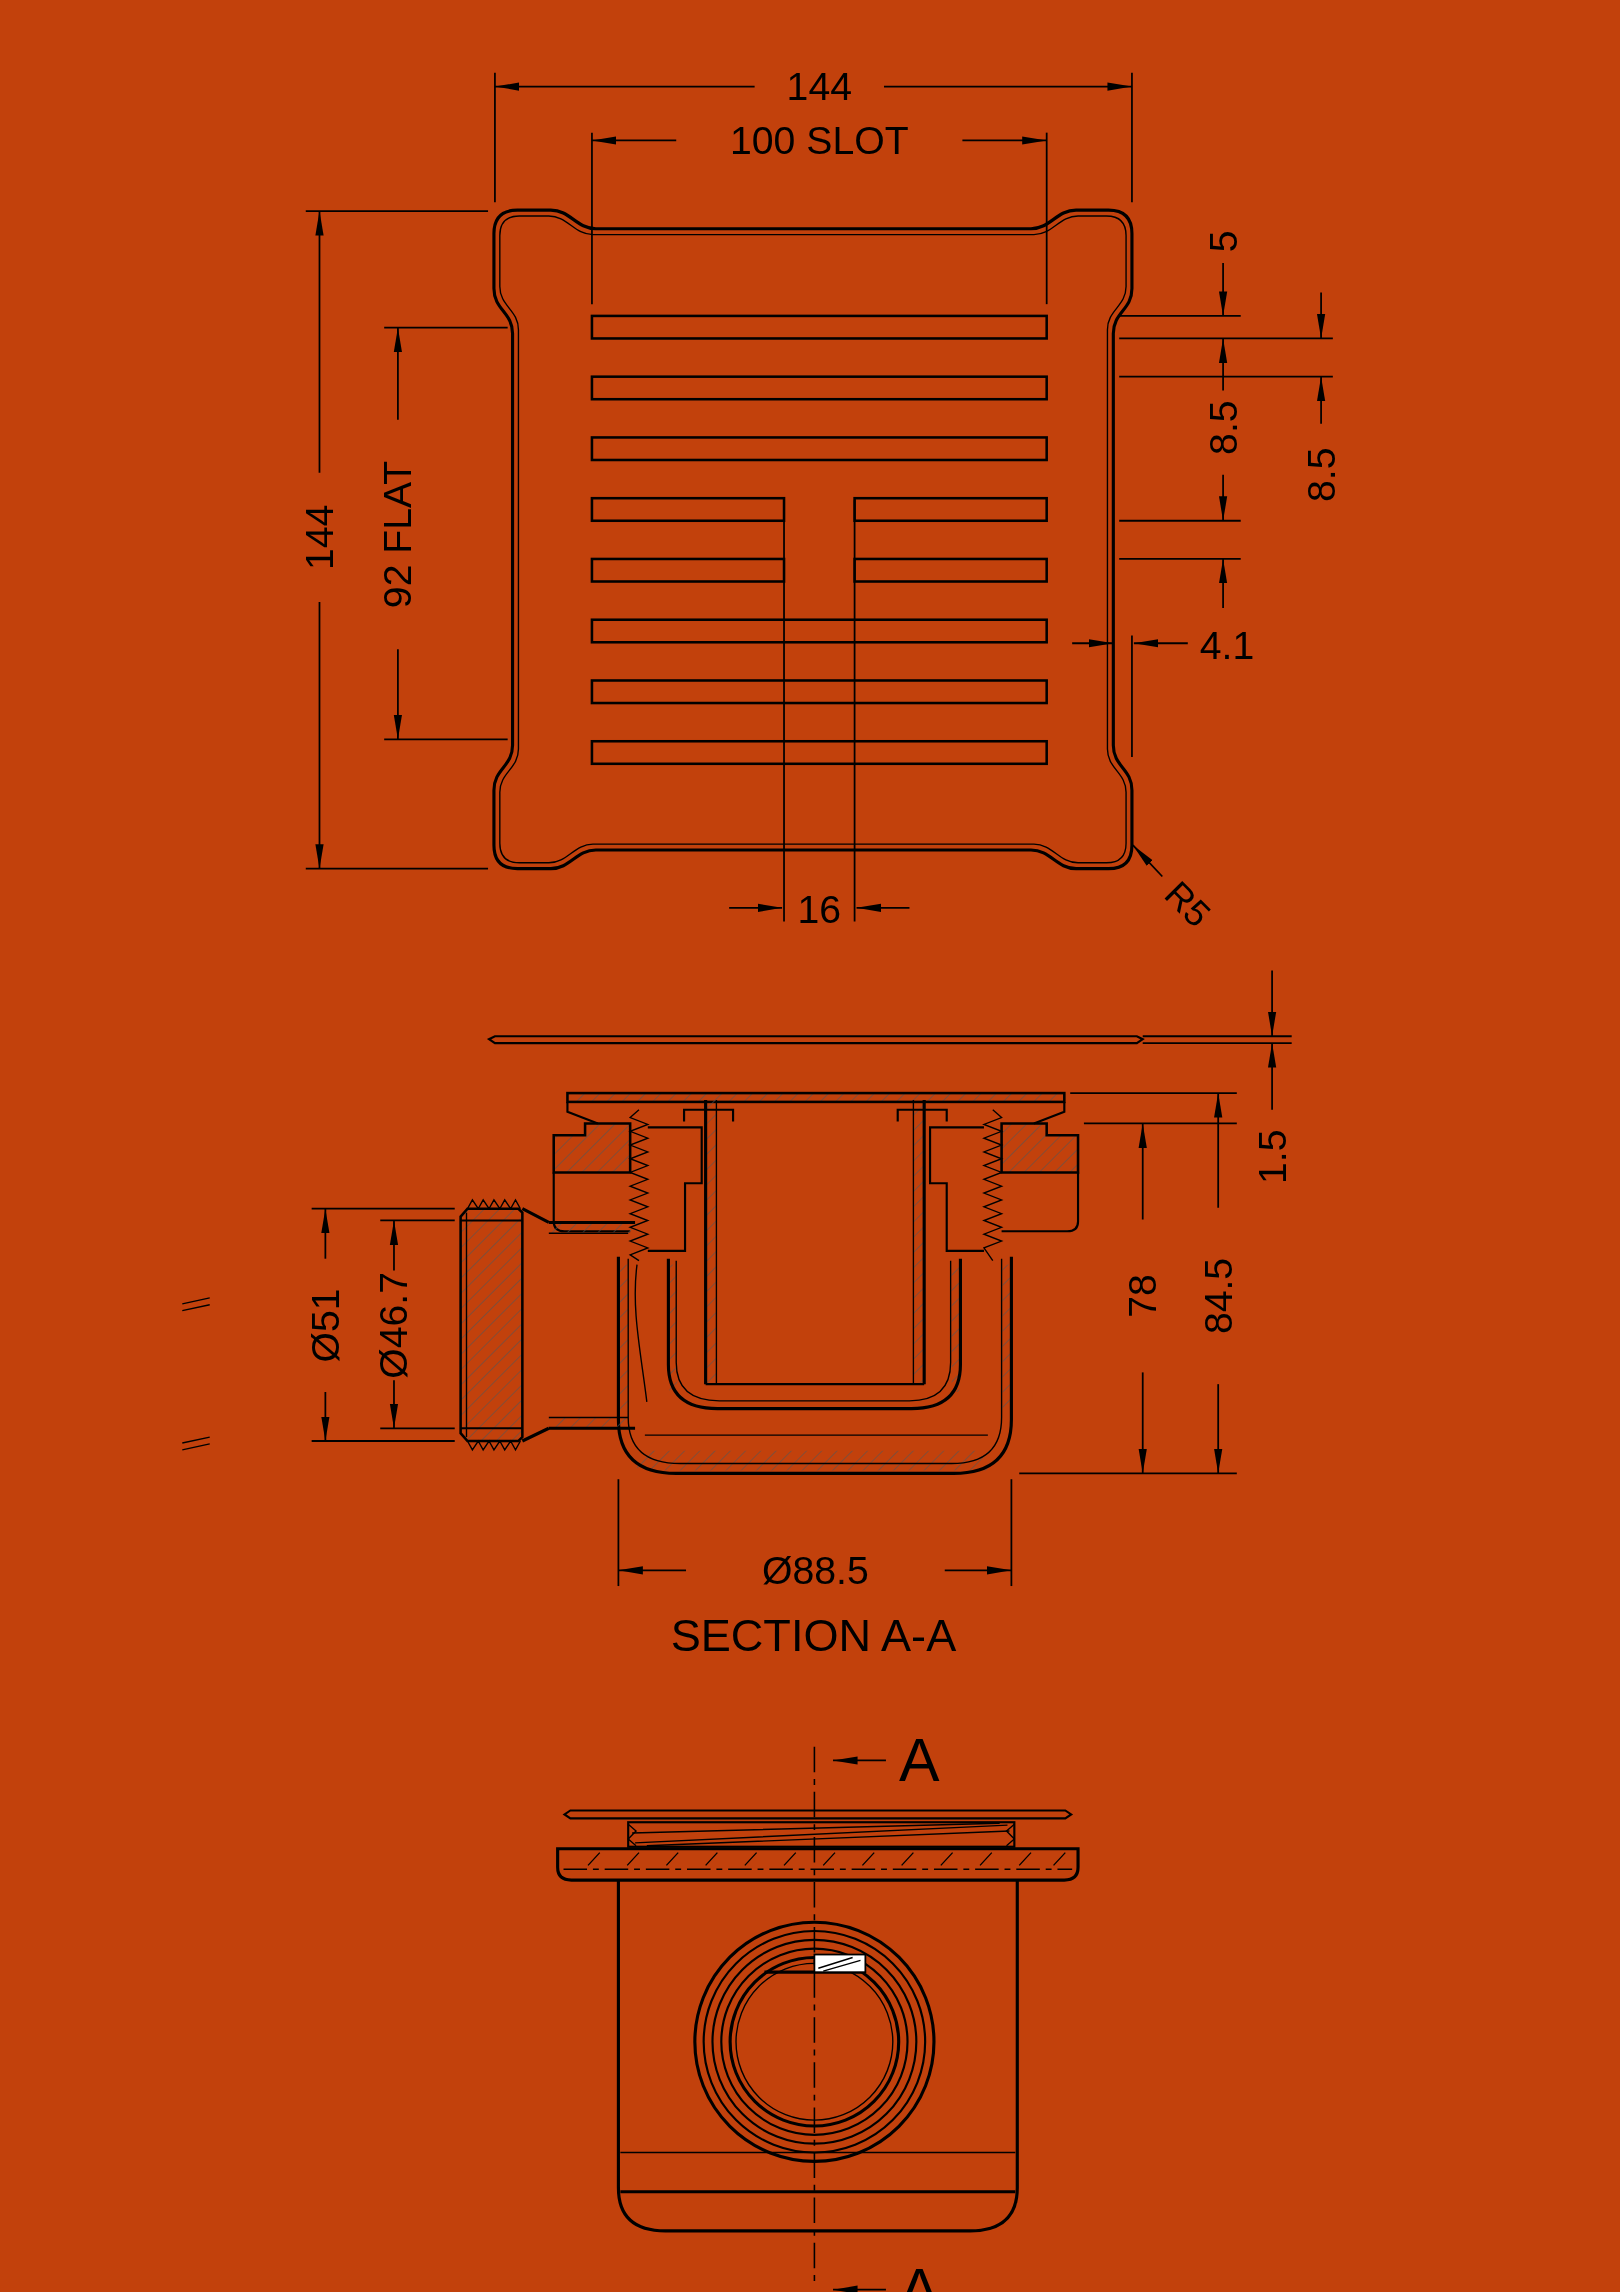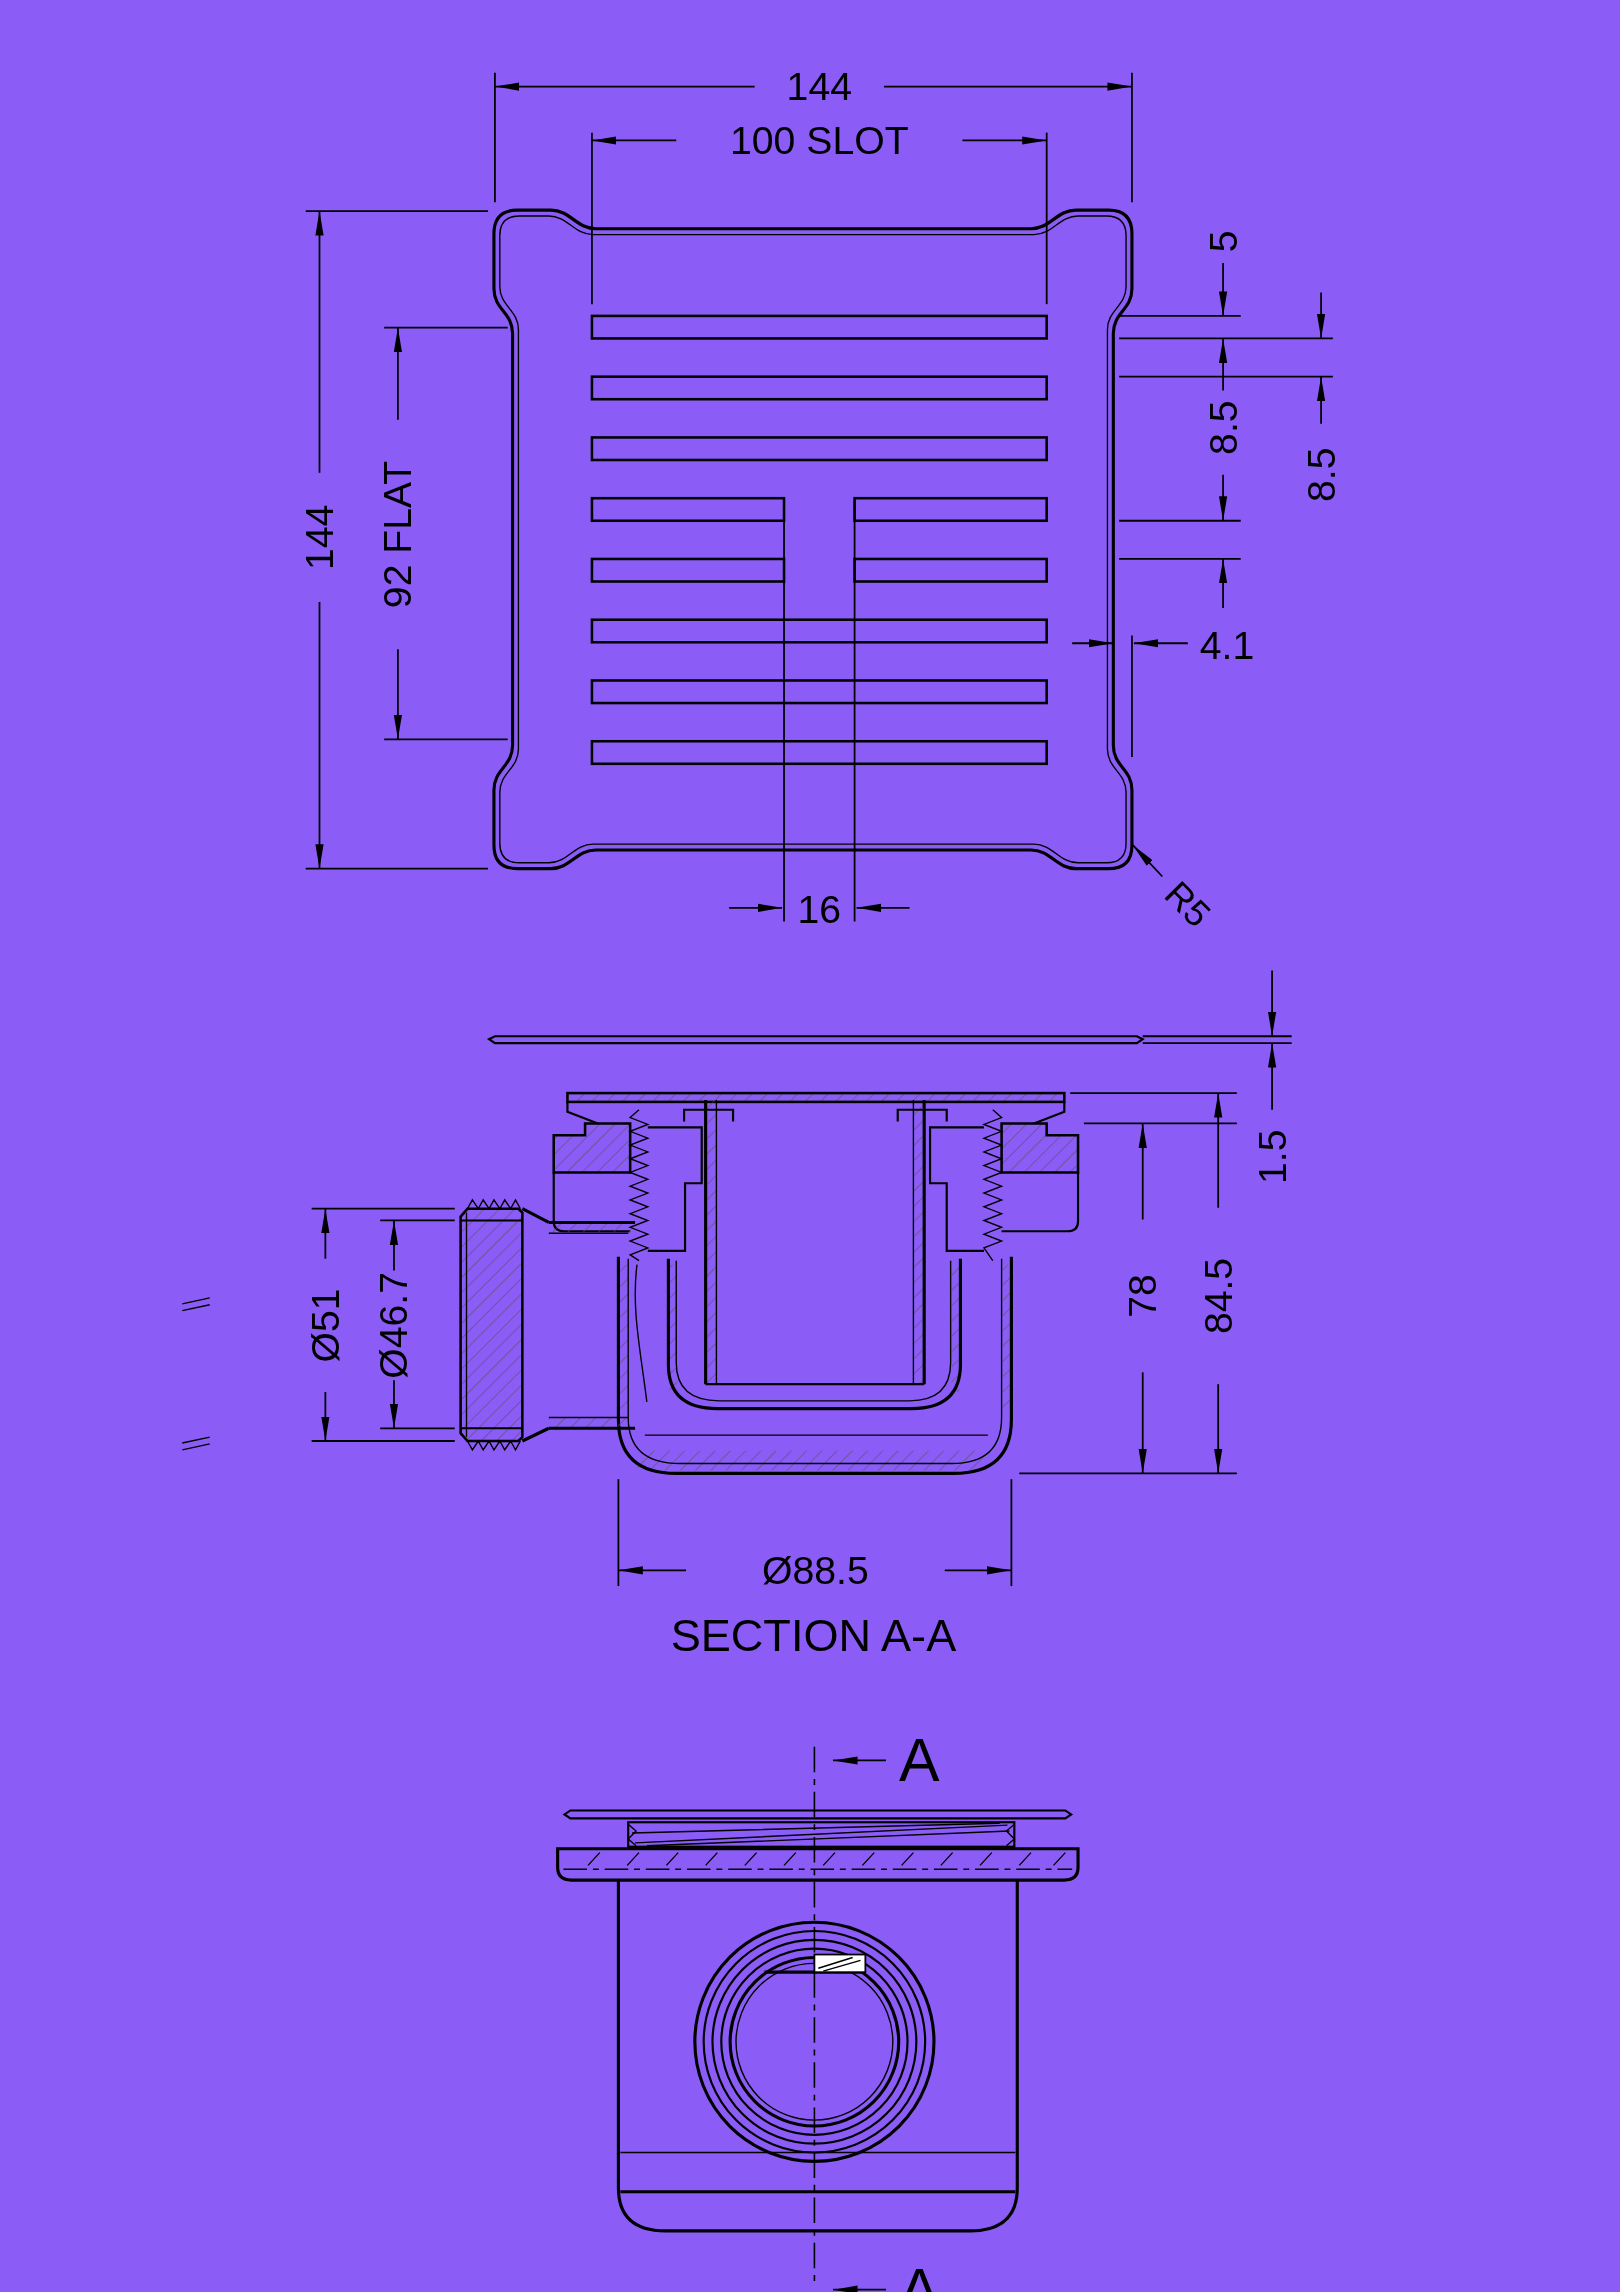--- a/index.html
+++ b/index.html
@@ -1,16 +1,16 @@
 <!DOCTYPE html>
 <html><head>
 <meta charset="utf-8">
 <style>
   html,body{margin:0;padding:0;background:#ffffff;}
-  .sheet{width:1620px;height:2293px;background:#8b5cf6;position:relative;}
+  .sheet{width:1620px;height:2293px;background:#c2410c;position:relative;}
   svg{display:block;}
   svg text{font-family:"Liberation Sans",sans-serif;fill:#000;}
   .dim-text{font-size:40px;}
   .big-text{font-size:46px;}
   .cut-text{font-size:62px;}
   .r-text{font-size:37px;}
   .outline{stroke:#000;stroke-width:3.2;fill:none;}
   .thin{stroke:#000;stroke-width:1.4;fill:none;}
   .med{stroke:#000;stroke-width:2.2;fill:none;}
   .slot{stroke:#000;stroke-width:2.6;fill:none;}

